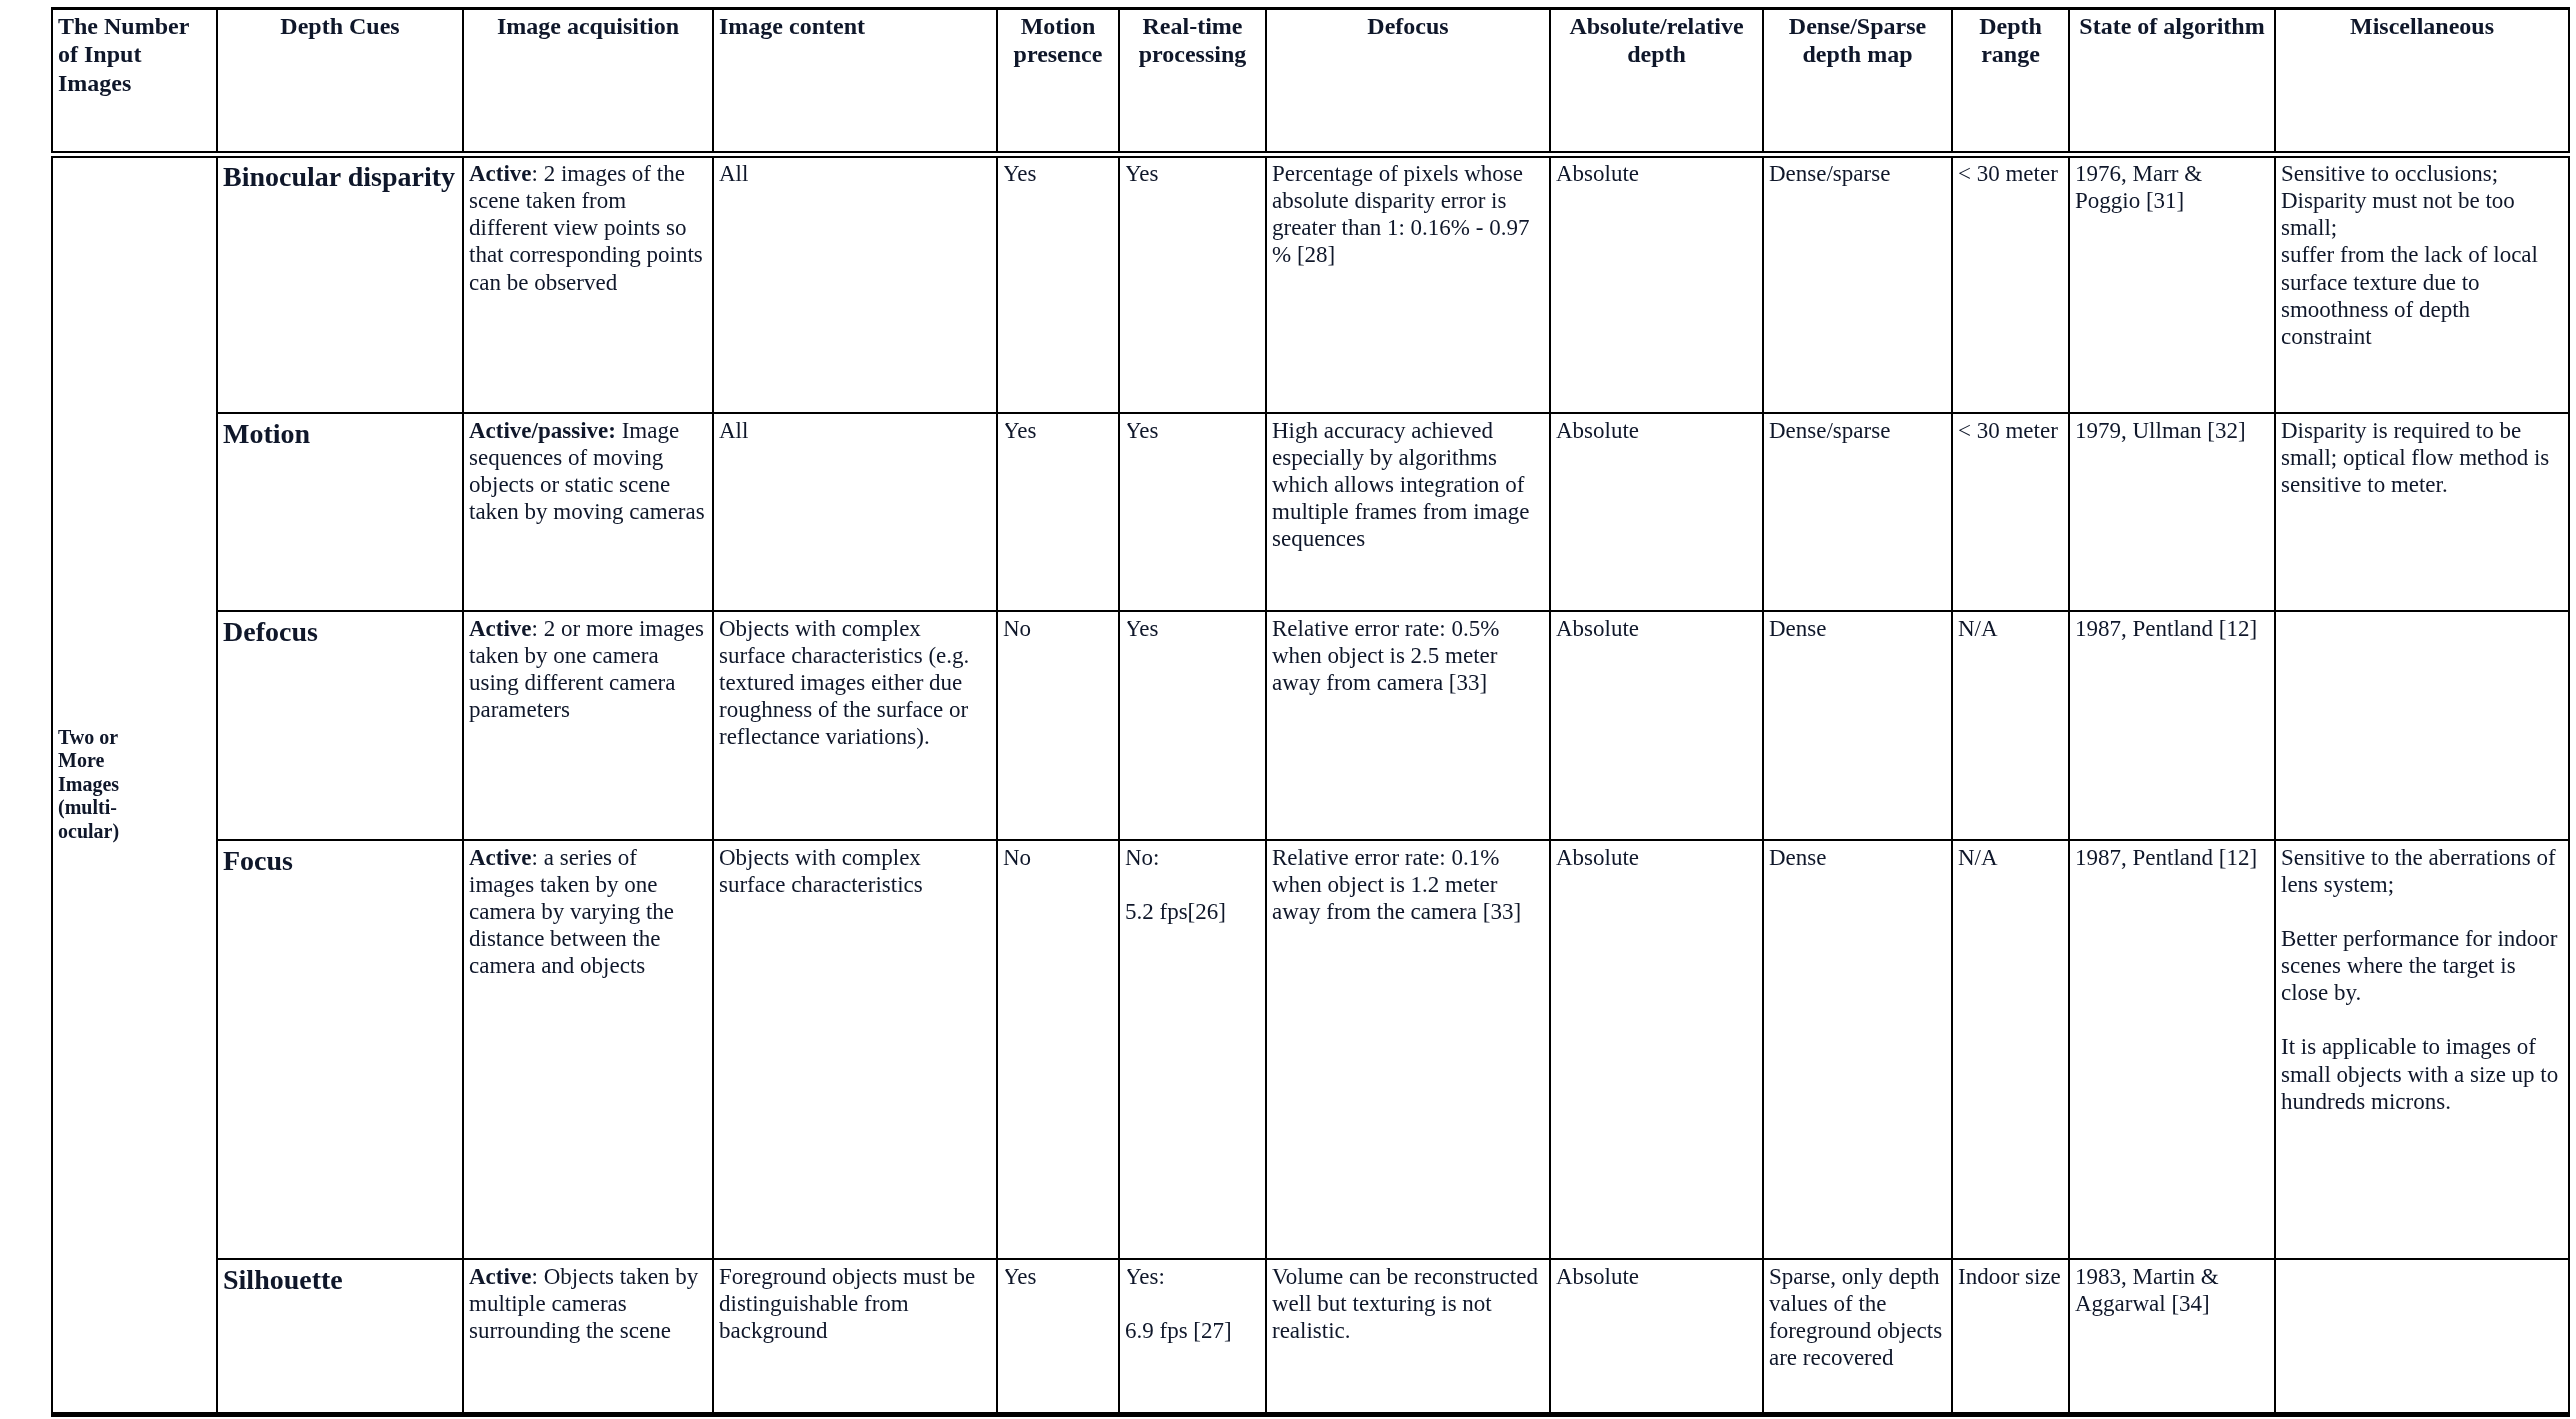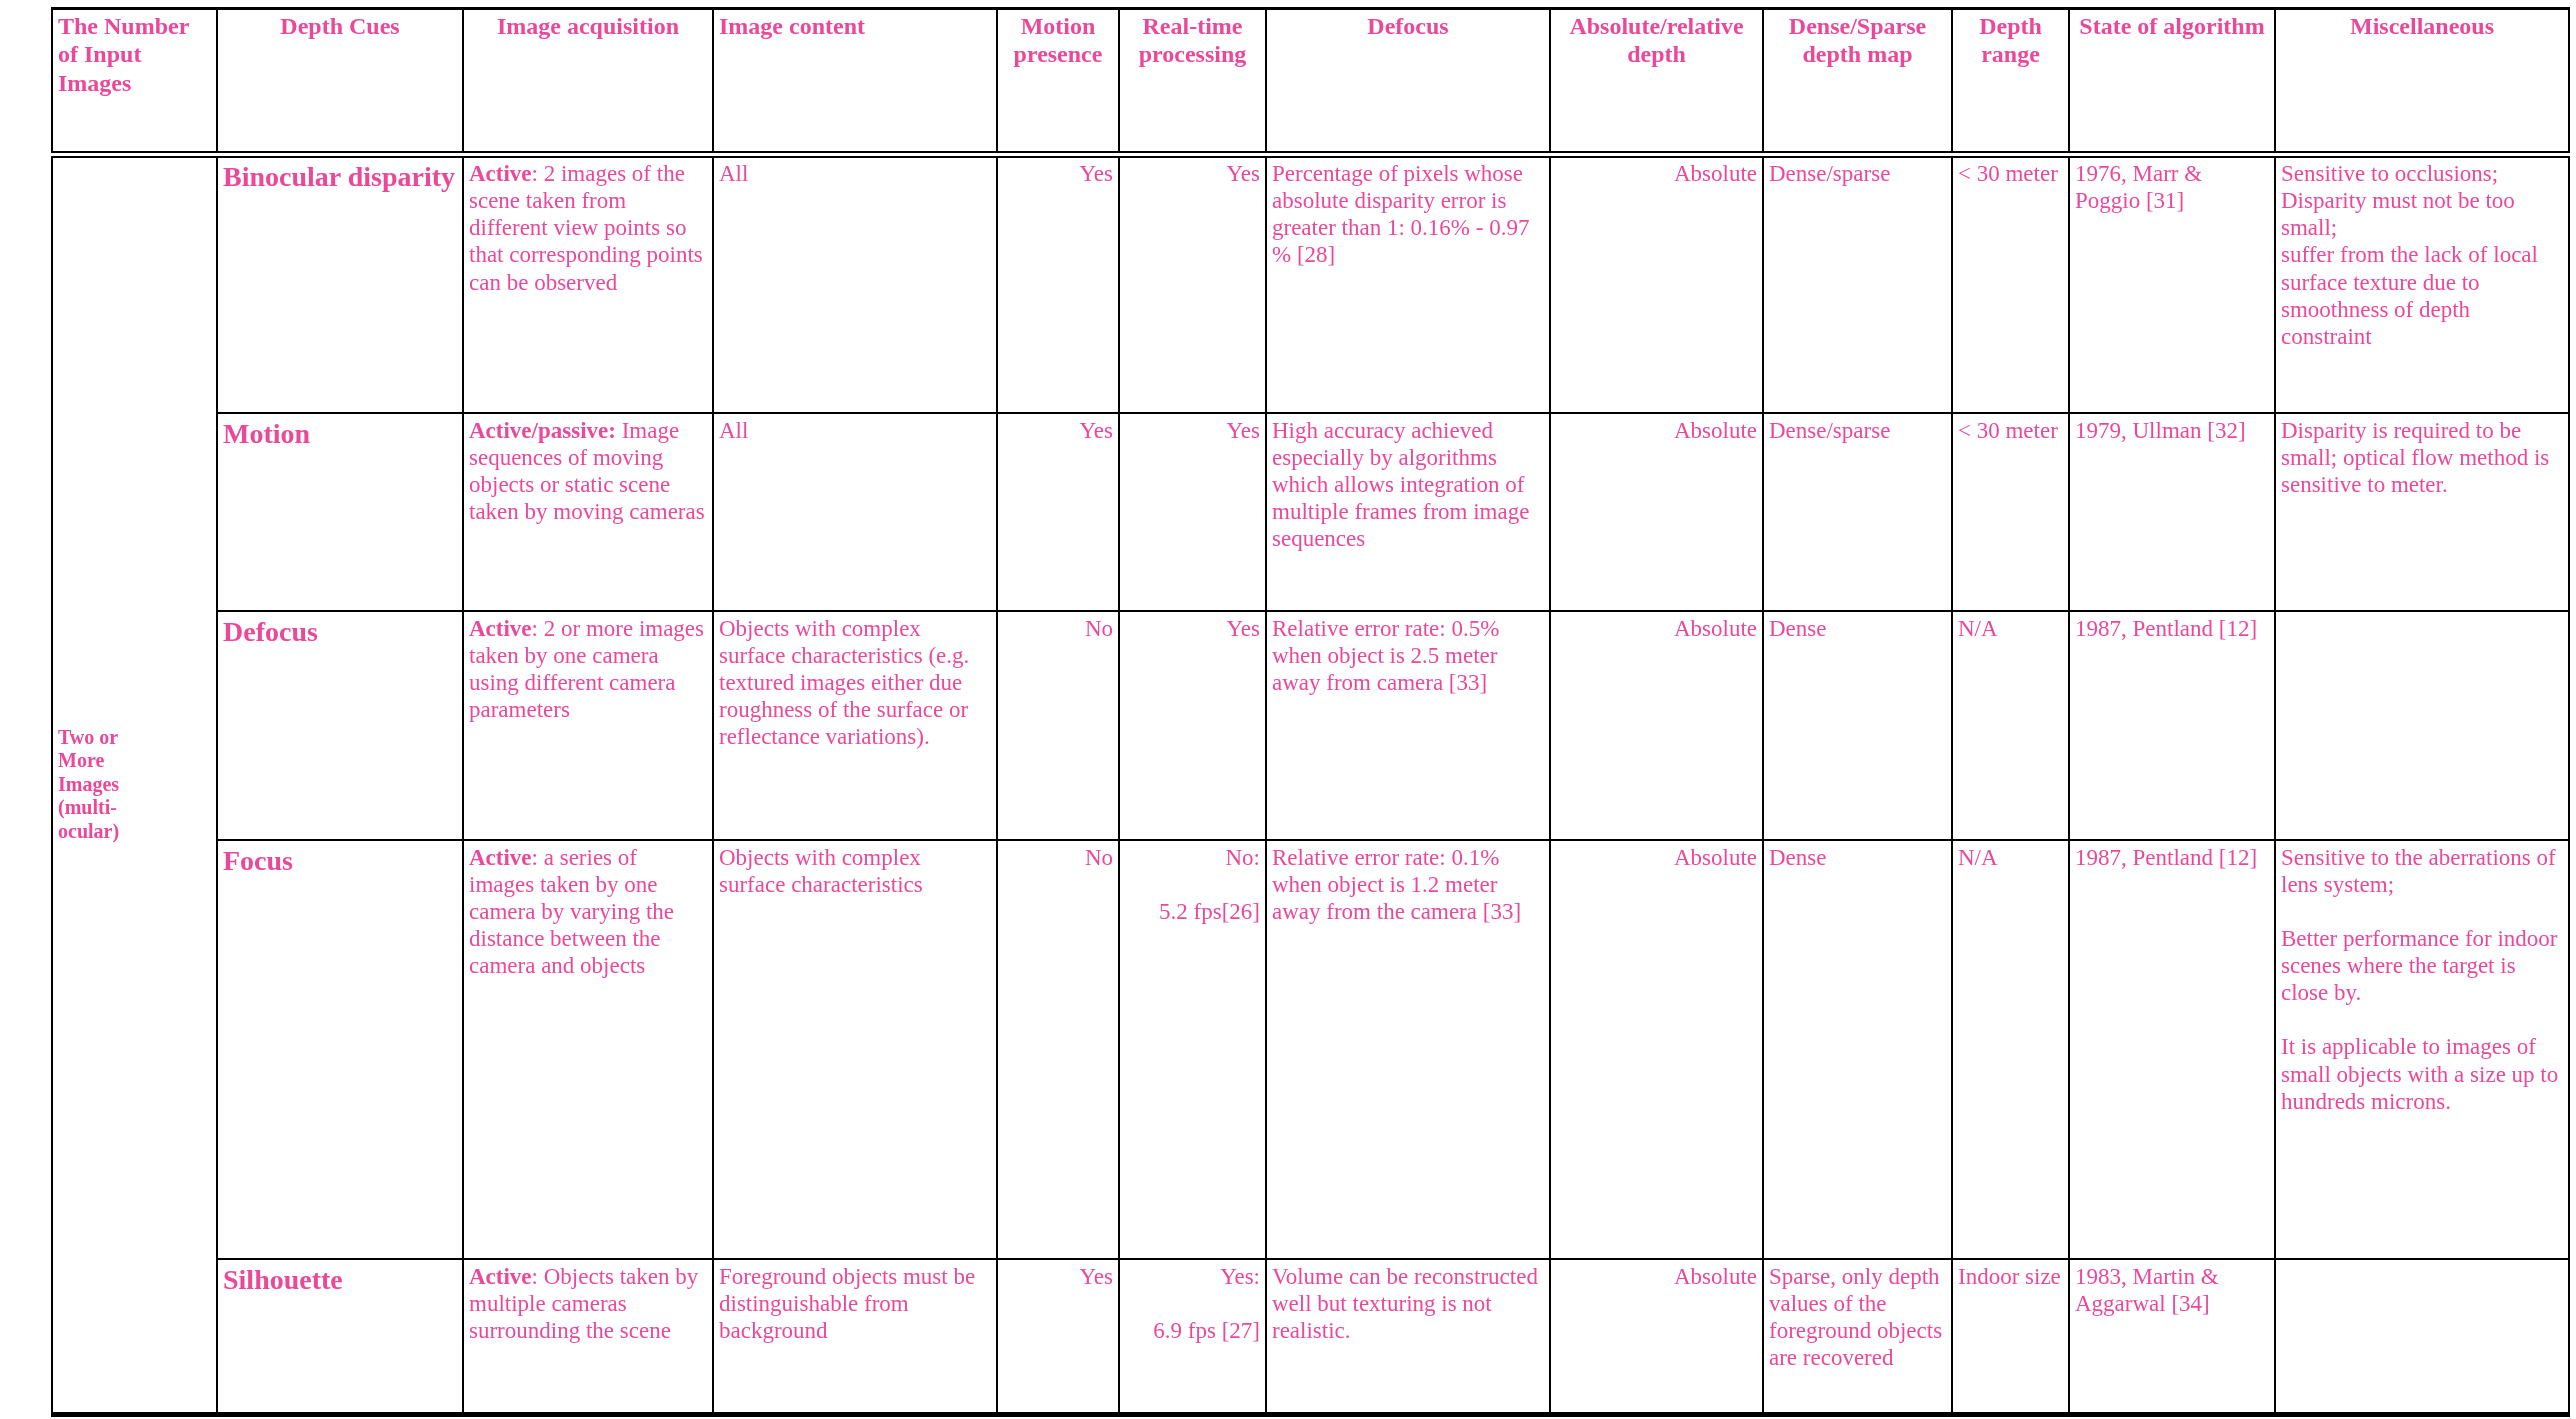--- a/index.html
+++ b/index.html
@@ -9,21 +9,21 @@
     padding: 0;
     background: #ffffff;
     width: 2576px;
     height: 1420px;
   }
   .sheet {
     position: relative;
     width: 2576px;
     height: 1131px;
     background: #ffffff;
-    color: #ec4899;
+    color: #0f172a;
     font-family: "Liberation Serif", "DejaVu Serif", serif;
   }
   table.cmp {
     position: absolute;
     left: 51px;
     top: 6.6px;
     border-collapse: collapse;
     table-layout: fixed;
     width: 2516px;
     border-top: 3.3px solid #000;
@@ -46,21 +46,21 @@
     text-align: center;
     height: 146px;
     font-size: 24px;
   }
   .cmp thead th.left { text-align: left; }
   .cmp tbody tr:nth-child(1) { height: 259px; }
   .cmp tbody tr:nth-child(2) { height: 198px; padding-left: 9px; }
   .cmp tbody tr:nth-child(3) { height: 229px; }
   .cmp tbody tr:nth-child(4) { height: 419px; }
   .cmp tbody tr:nth-child(5) { height: 155px; }
-  .cmp td.center { text-align: right; border-radius: 28px; }
+  .cmp td.center { text-align: left; border-radius: 28px; }
   .cmp td.cue { font-weight: bold; font-size: 28px; }
   .cmp td.group {
     vertical-align: middle;
     font-weight: bold;
     font-size: 20px;
     white-space: pre-line;
   }
   .cmp td.prelines { white-space: pre-line; }
   .cmp b { font-weight: bold; }
 </style>

